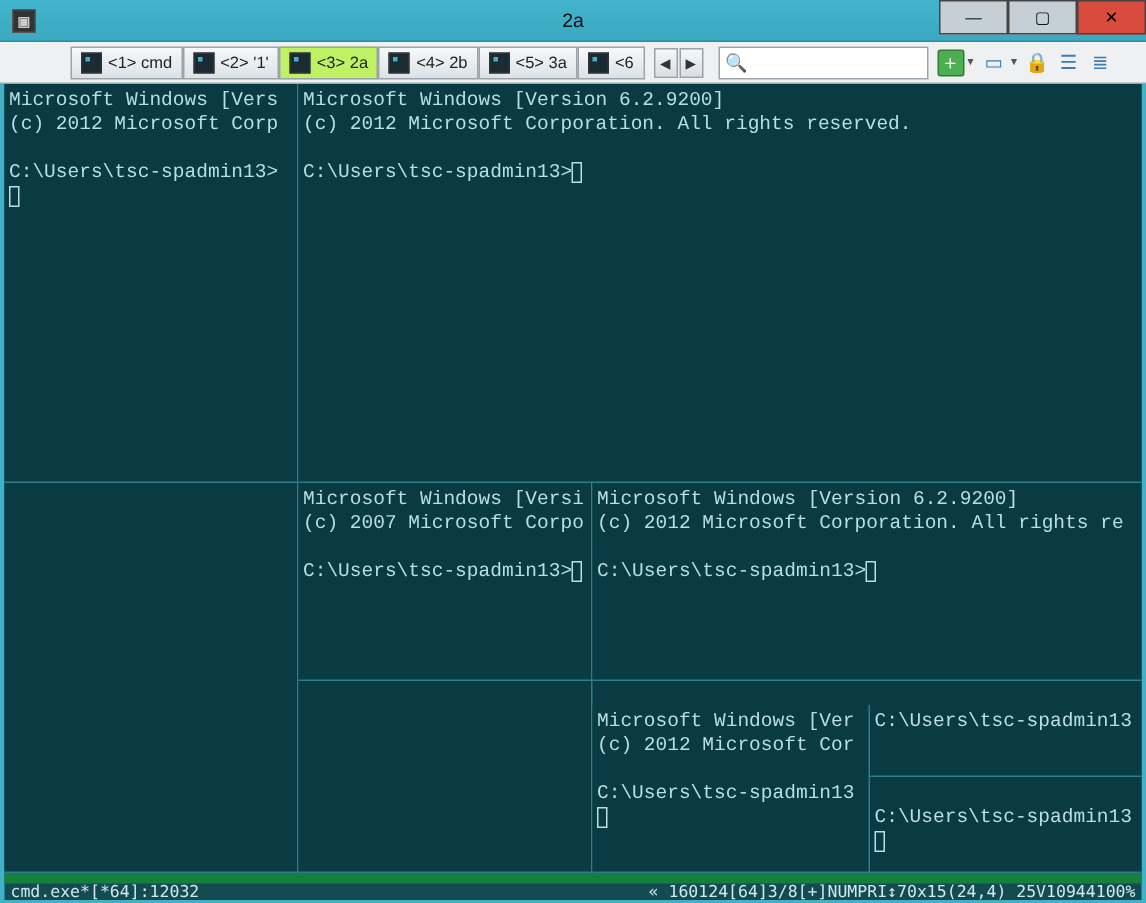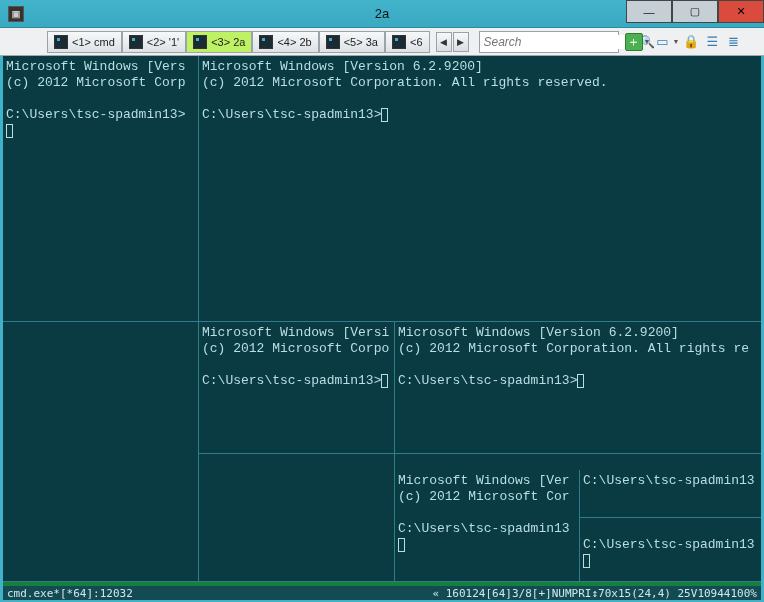--- a/index.html
+++ b/index.html
@@ -127,21 +127,21 @@
     position:absolute;
     left:3px;right:3px;bottom:2px;
     height:18px;
     background:#144a52;
     color:#cfe9ec;
     font-family:'Consolas',monospace;
     font-size:11px;
     display:flex;
     align-items:center;
     padding:0 4px;
-    border-top:4px solid #15803d;
+    border-top:7px solid #15803d;
   }
   .status-left{flex:0 0 auto;}
   .status-right{margin-left:auto;display:flex;gap:0;}
   .status-seg{white-space:nowrap;}
 </style>
 </head>
 <body>
 
 <div class="titlebar">
   <div class="titlebar-icon">▣</div>
@@ -178,21 +178,20 @@
     <div class="tab">
         <span class="tab-icon"></span>
         <span>&lt;6</span>
       </div>
   </div>
   <div class="nav-arrows">
     <div class="nav-arrow">◀</div>
     <div class="nav-arrow">▶</div>
   </div>
   <div class="search-box">
-    <input type="text" placeholder="Search" style="">
     <span class="search-glass">🔍</span>
   </div>
   <div class="tool-icons">
     <div class="ticon add">＋</div>
     <span class="dropdown-arrow">▼</span>
     <div class="ticon page">▭</div>
     <span class="dropdown-arrow">▼</span>
     <div class="ticon lock">🔒</div>
     <div class="ticon list">☰</div>
     <div class="ticon list">≣</div>
@@ -208,21 +207,21 @@
 <span class="cursor"></span></div>
 
   <div class="pane" style="left:196px;top:0;right:0;height:266px;border-right:none;"><span>Microsoft Windows [Version 6.2.9200]</span>
 <span>(c) 2012 Microsoft Corporation. All rights reserved.</span>
 
 <span>C:\Users\tsc-spadmin13&gt;</span><span class="cursor"></span></div>
 
   <div class="pane" style="left:0;top:266px;width:196px;bottom:0;"></div>
 
   <div class="pane" style="left:196px;top:266px;width:196px;height:132px;"><span>Microsoft Windows [Versi</span>
-<span>(c) 2012 Microsoft Corpo</span>
+<span>(c) 2007 Microsoft Corpo</span>
 
 <span>C:\Users\tsc-spadmin13&gt;</span><span class="cursor"></span></div>
 
   <div class="pane" style="left:392px;top:266px;right:0;height:132px;border-right:none;"><span>Microsoft Windows [Version 6.2.9200]</span>
 <span>(c) 2012 Microsoft Corporation. All rights re</span>
 
 <span>C:\Users\tsc-spadmin13&gt;</span><span class="cursor"></span></div>
 
   <div class="pane" style="left:196px;top:398px;width:196px;bottom:0;"></div>
 

